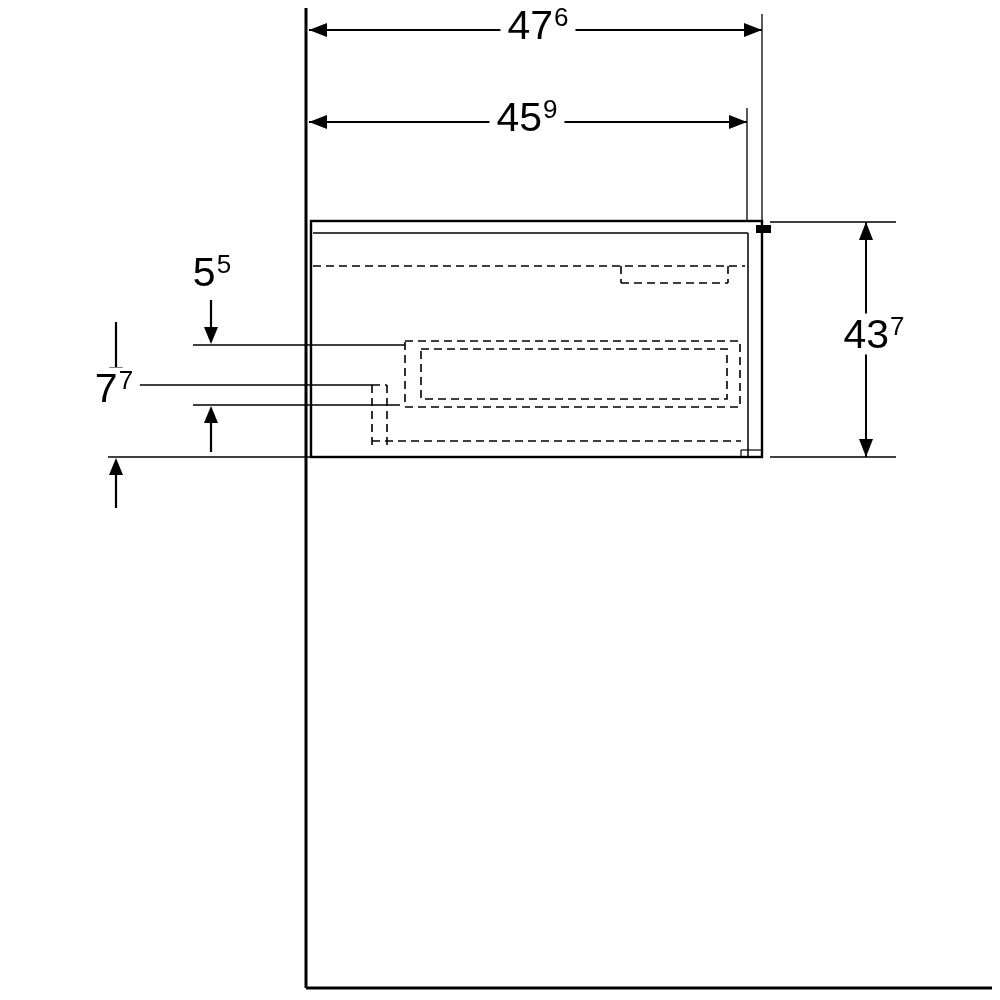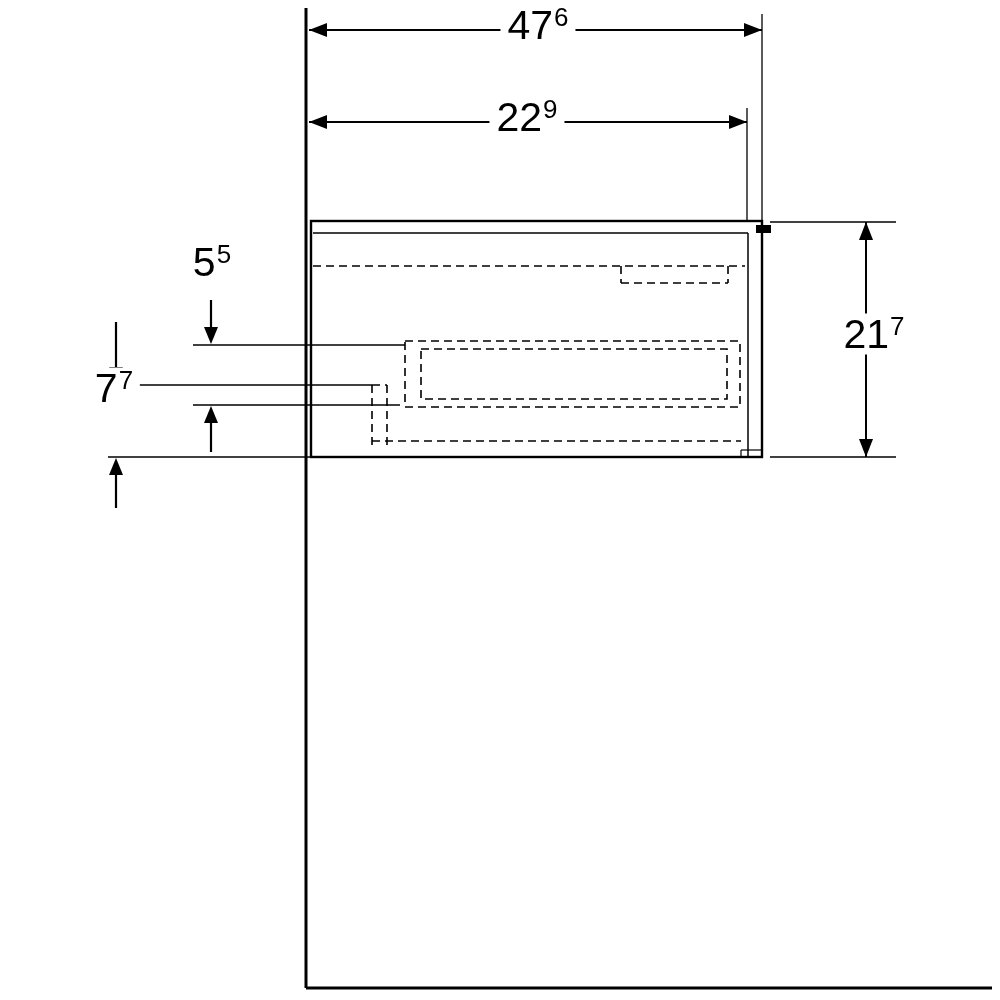--- a/index.html
+++ b/index.html
@@ -114,28 +114,28 @@
       <line x1="116" y1="474" x2="116" y2="508" stroke="#000" stroke-width="2.2"></line>
       <polygon points="116,458 109,475 123,475" fill="#000"></polygon>
     </g>
   </svg>
 
   <div class="dim-label" style="left:538px; top:25px">
     <span class="main">47</span><span class="sup">6</span>
   </div>
 
   <div class="dim-label" style="left:527px; top:117px">
-    <span class="main">22</span><span class="sup">9</span>
+    <span class="main">45</span><span class="sup">9</span>
   </div>
 
   <div class="dim-label" style="left:874px; top:334px">
-    <span class="main">21</span><span class="sup">7</span>
+    <span class="main">43</span><span class="sup">7</span>
   </div>
 
-  <div class="dim-label" style="left:212px; top:262px">
+  <div class="dim-label" style="left:212px; top:272px">
     <span class="main">5</span><span class="sup">5</span>
   </div>
 
   <div class="dim-label" style="left:114px; top:388px">
     <span class="main">7</span><span class="sup">7</span>
   </div>
 
 </div>
 
 </body></html>

